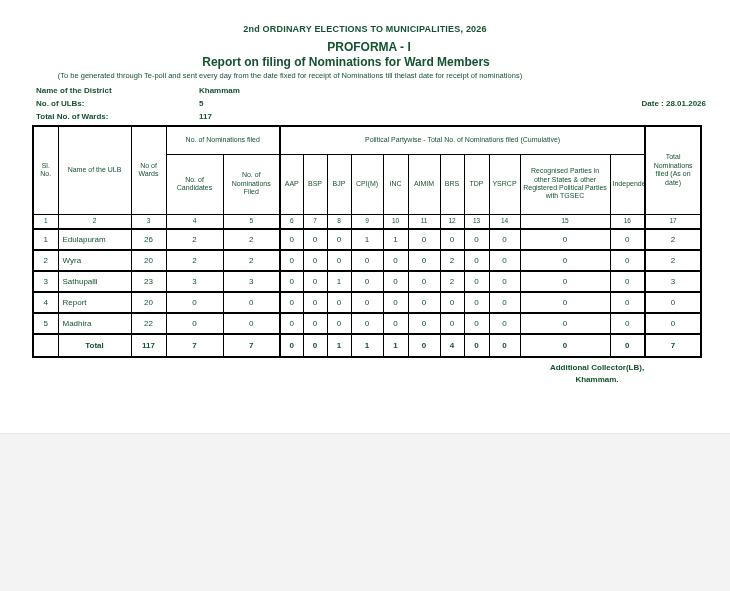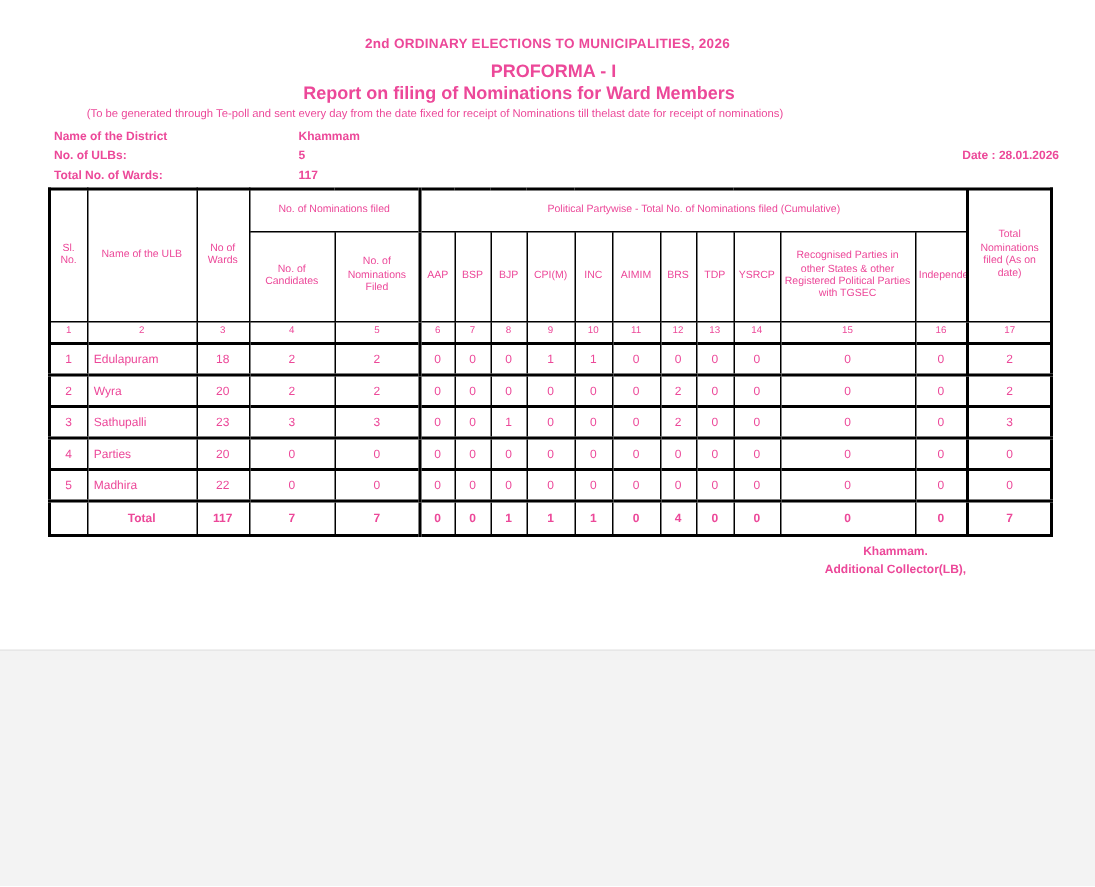--- a/index.html
+++ b/index.html
@@ -1,19 +1,19 @@
 <!DOCTYPE html>
 <html><head>
 <meta charset="utf-8">
 <style>
   * { box-sizing: border-box; }
   html,body { margin:0; padding:0; background:#fff; }
   .page {
     position:relative; width:730px; height:591px; background:#ffffff;
-    font-family:"Liberation Sans", sans-serif; color:#ec4899; overflow:hidden;
+    font-family:"Liberation Sans", sans-serif; color:#14532d; overflow:hidden;
   }
   .gray-band { position:absolute; left:0; top:433px; width:730px; height:158px;
     background:#f3f3f3; border-top:1px solid #e7e7e7; }
 
   .heading   { position:absolute; top:24px;  left:0; width:730px; text-align:center;
                font-size:9px;  font-weight:bold; letter-spacing:0.2px; }
   .proforma  { position:absolute; top:40px;  left:4px; width:730px; text-align:center;
                font-size:12px; font-weight:bold; }
   .rtitle    { position:absolute; top:55px;  left:0; width:692px; text-align:center;
                font-size:12px; font-weight:bold; }
@@ -127,21 +127,21 @@
         <th>14</th>
         <th>15</th>
         <th>16</th>
         <th class="bl2">17</th>
       </tr>
     </thead>
     <tbody>
       <tr>
         <td>1</td>
         <td class="name">Edulapuram</td>
-        <td>18</td>
+        <td>26</td>
         <td>2</td>
         <td>2</td>
         <td class="bl2">0</td>
         <td>0</td>
         <td>0</td>
         <td>1</td>
         <td>1</td>
         <td>0</td>
         <td>0</td>
         <td>0</td>
@@ -183,21 +183,21 @@
         <td>0</td>
         <td>2</td>
         <td>0</td>
         <td>0</td>
         <td>0</td>
         <td>0</td>
         <td class="bl2">3</td>
       </tr>
       <tr>
         <td>4</td>
-        <td class="name">Parties</td>
+        <td class="name">Report</td>
         <td>20</td>
         <td>0</td>
         <td>0</td>
         <td class="bl2">0</td>
         <td>0</td>
         <td>0</td>
         <td>0</td>
         <td>0</td>
         <td>0</td>
         <td>0</td>
@@ -242,18 +242,18 @@
         <td>0</td>
         <td>0</td>
         <td>0</td>
         <td>0</td>
         <td class="bl2">7</td>
       </tr>
     </tbody>
   </table>
 
   <div class="signature">
+    <div>Additional Collector(LB),</div>
     <div>Khammam.</div>
-    <div>Additional Collector(LB),</div>
   </div>
 
   <div class="gray-band"></div>
 </div>
 
 </body></html>

